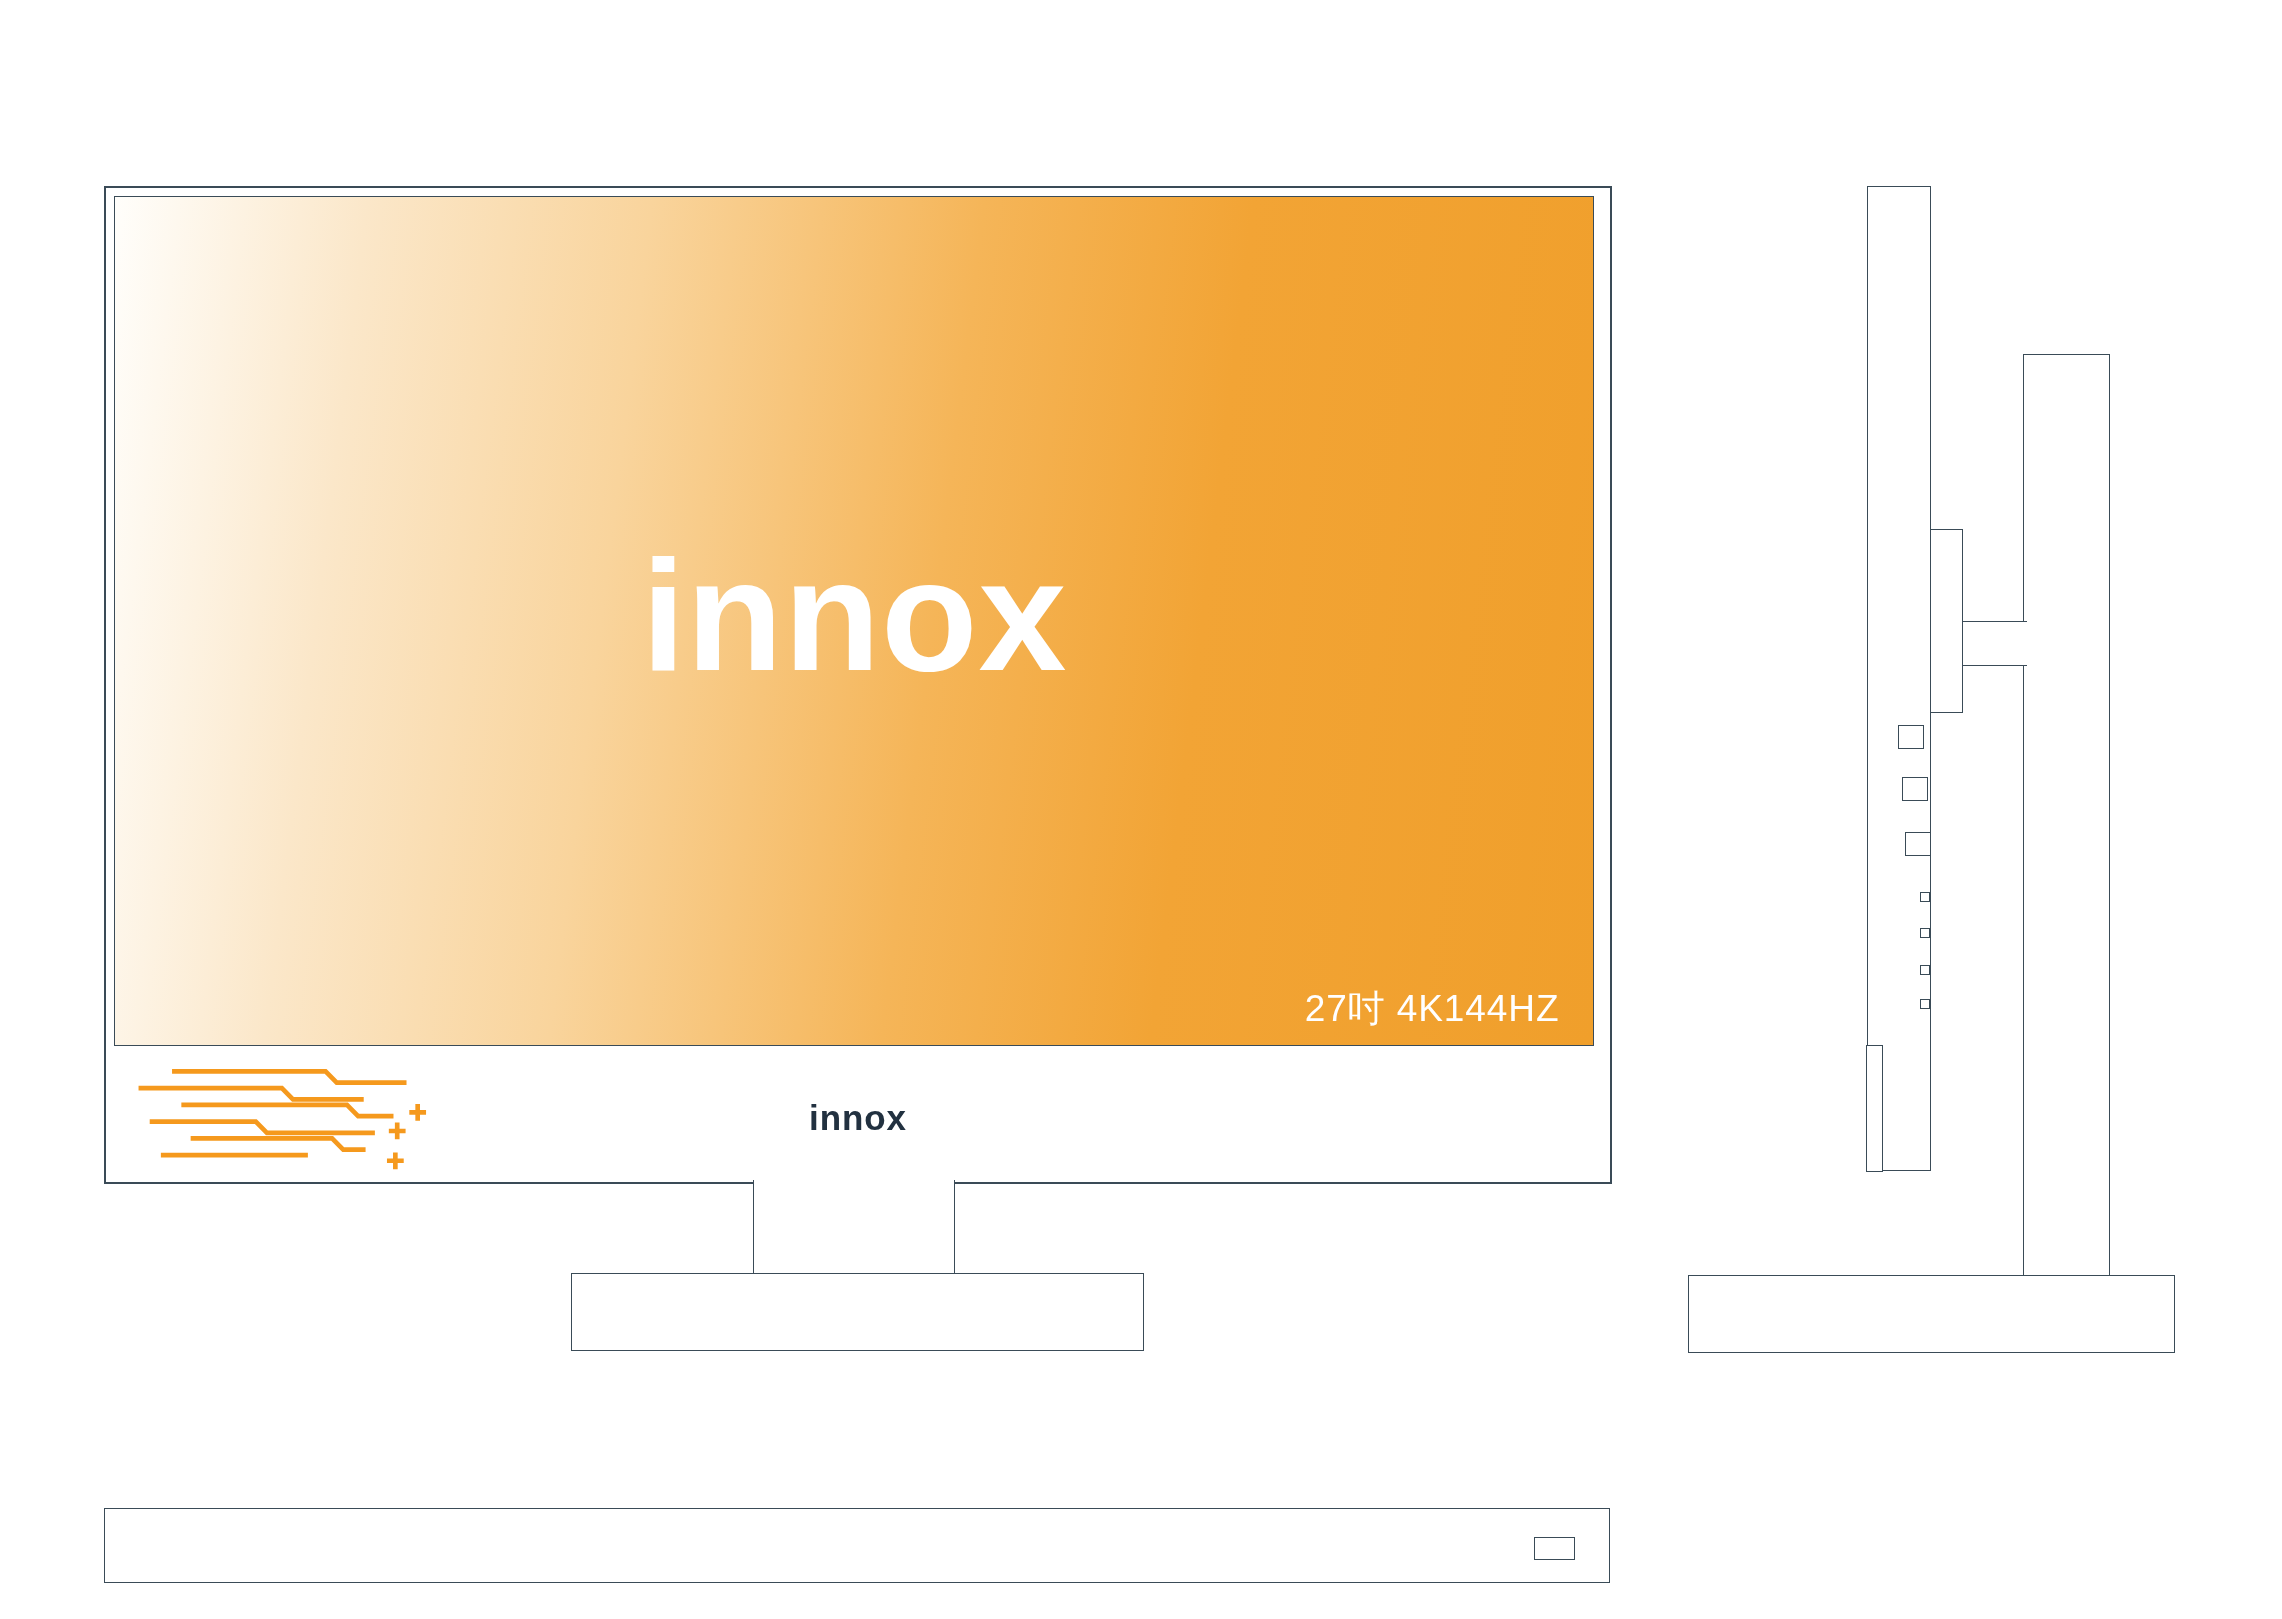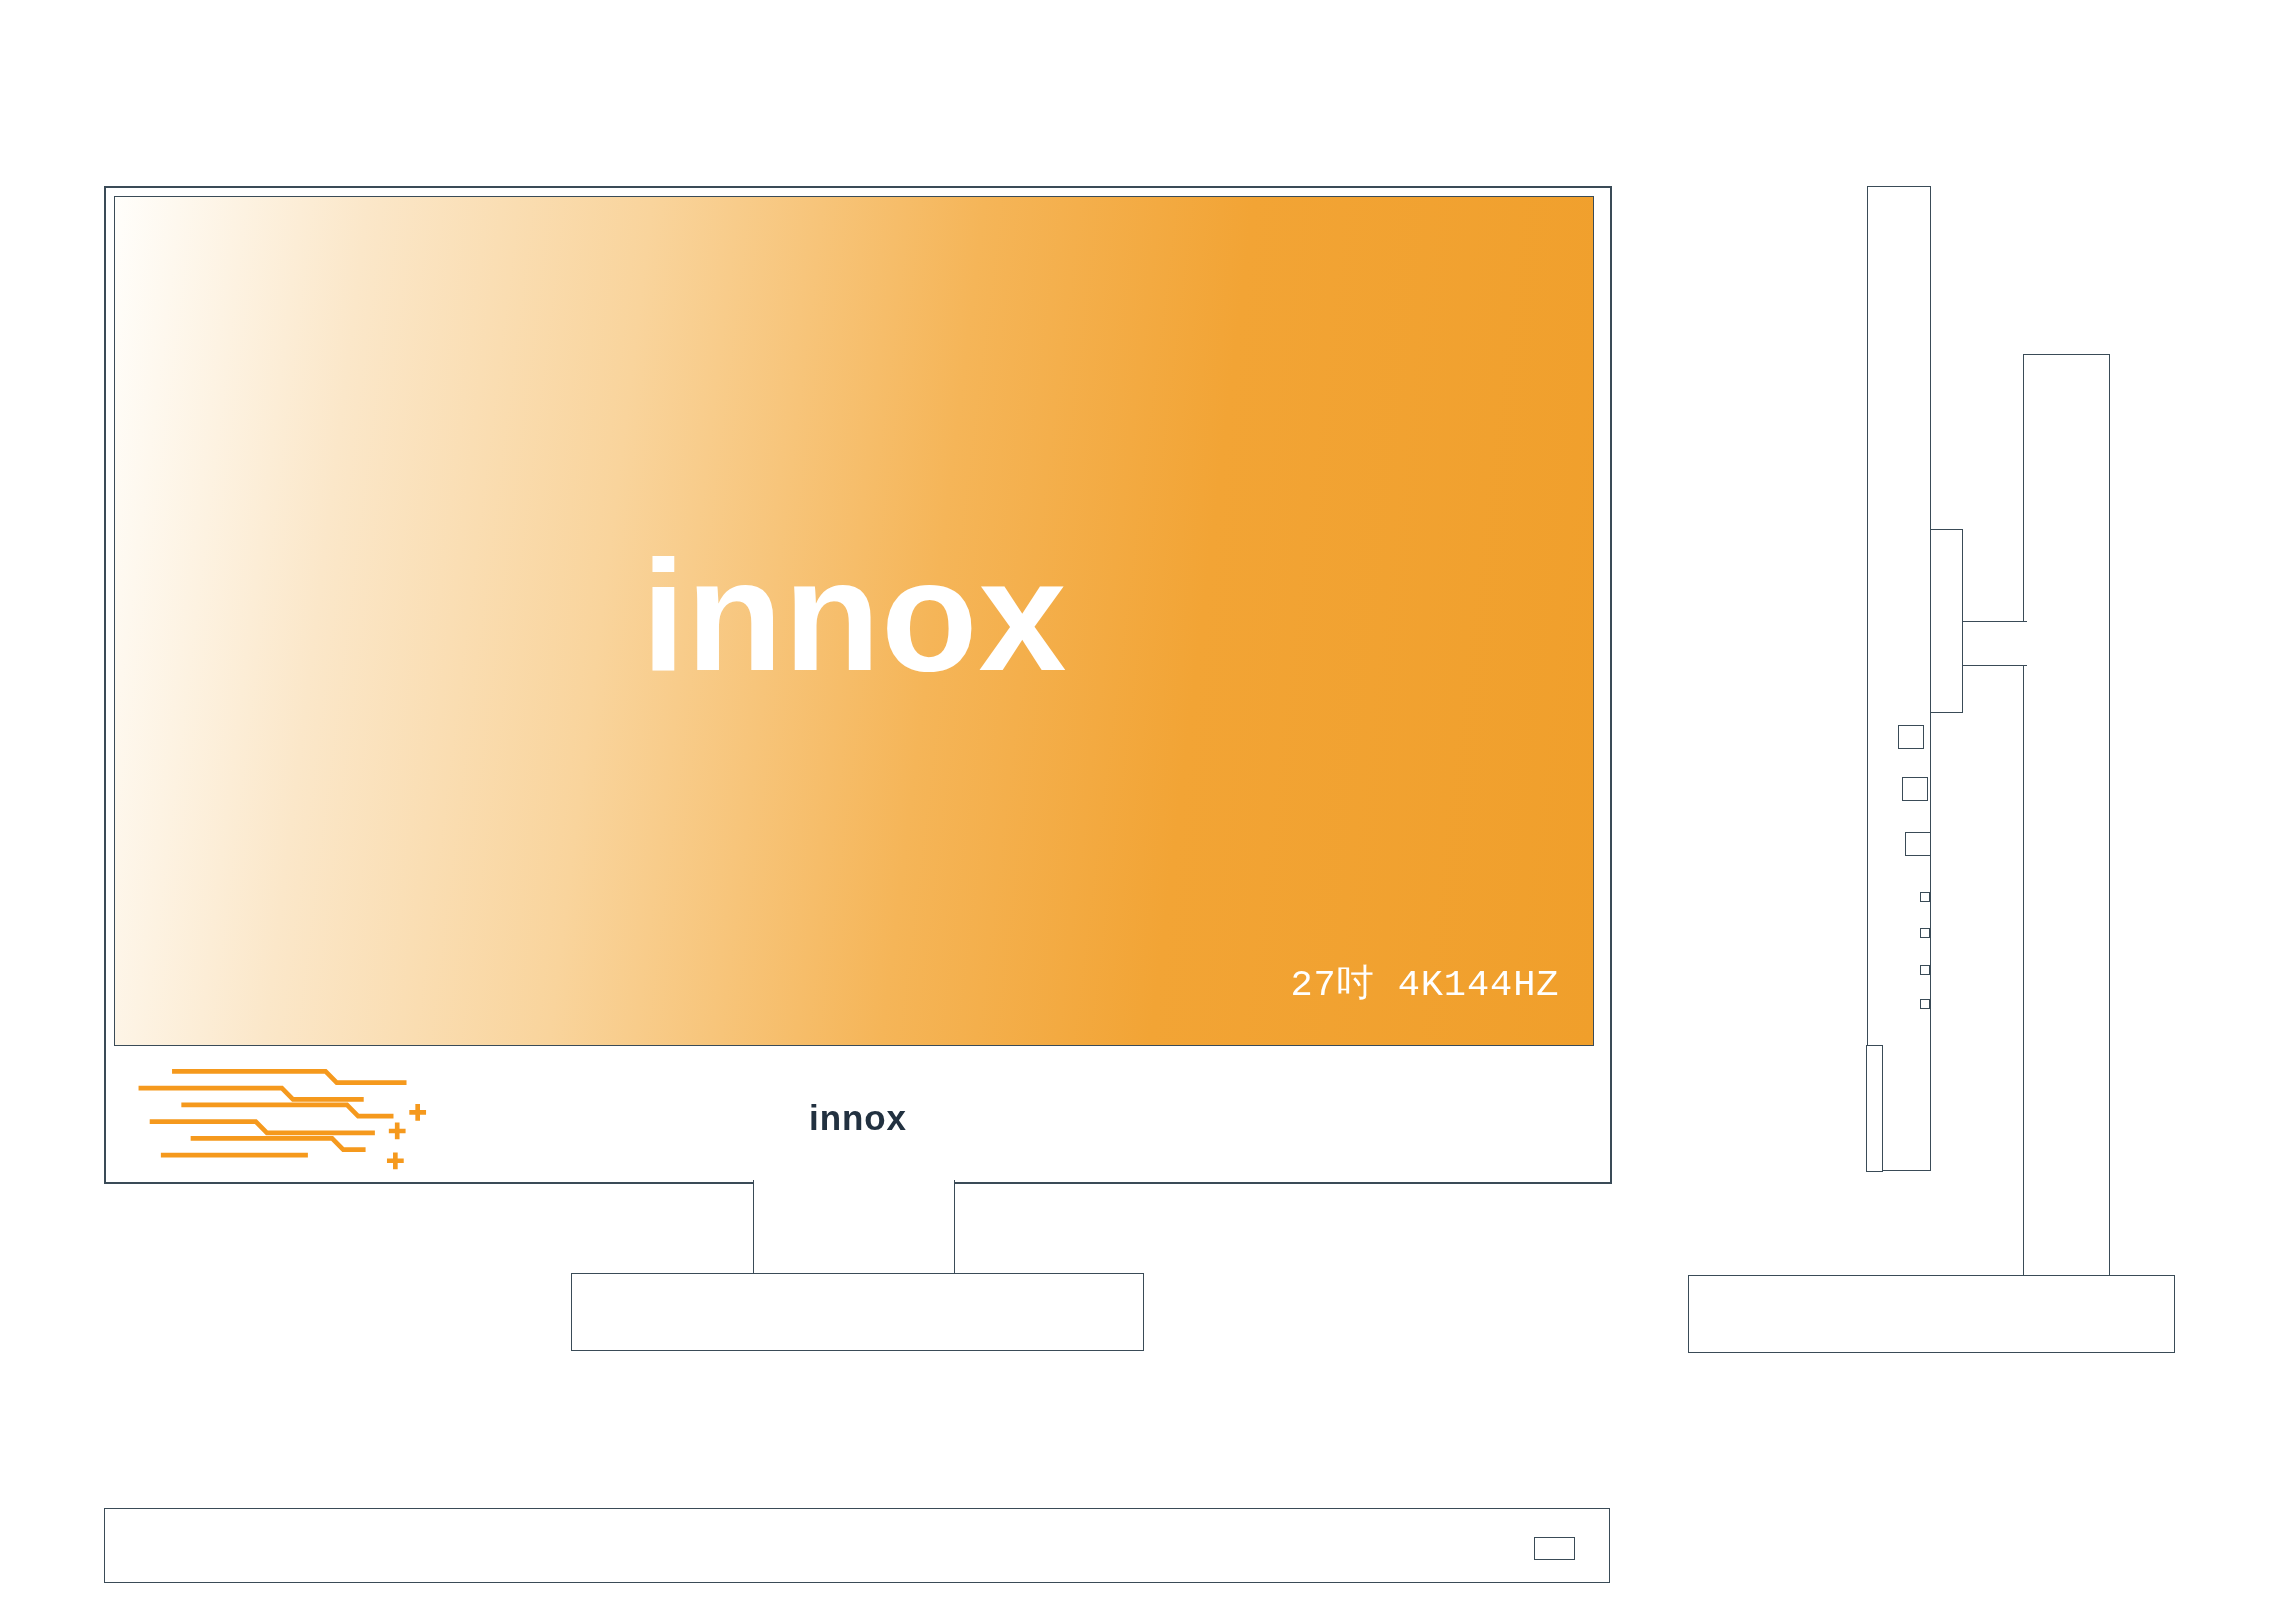--- a/index.html
+++ b/index.html
@@ -24,22 +24,22 @@
     position:absolute;left:8.4px;top:8.4px;width:1478px;height:848px;
     border:1.9px solid var(--outline);
     background:linear-gradient(97deg,var(--g1) 0%, #fbe7c9 16%, var(--g2) 34%, #f5b558 55%, #f2a435 72%, var(--g4) 100%);
     display:flex;align-items:center;justify-content:center;
   }
   .screen-logo{
     color:var(--logo-text);font-size:158px;font-weight:800;letter-spacing:0.9px;
     line-height:1;transform:translateY(-5.6px);
   }
   .spec{
-    position:absolute;right:34px;bottom:37px;color:#ffffff;
-    font-size:37px;letter-spacing:0.9px;font-weight:400;font-family:Liberation Mono, monospace;
+    position:absolute;right:34px;bottom:11px;color:#ffffff;
+    font-size:37px;letter-spacing:0.9px;font-weight:400;
   }
   .chin{
     position:absolute;left:0;right:0;bottom:0;height:128px;background:#ffffff;
     display:flex;align-items:center;justify-content:center;
   }
   .chin-logo{
     color:var(--bezel-text);font-size:35px;font-weight:bold;letter-spacing:0.9px;
   }
   .circuit{
     position:absolute;left:18.6px;top:10.3px;width:336px;height:107px;

